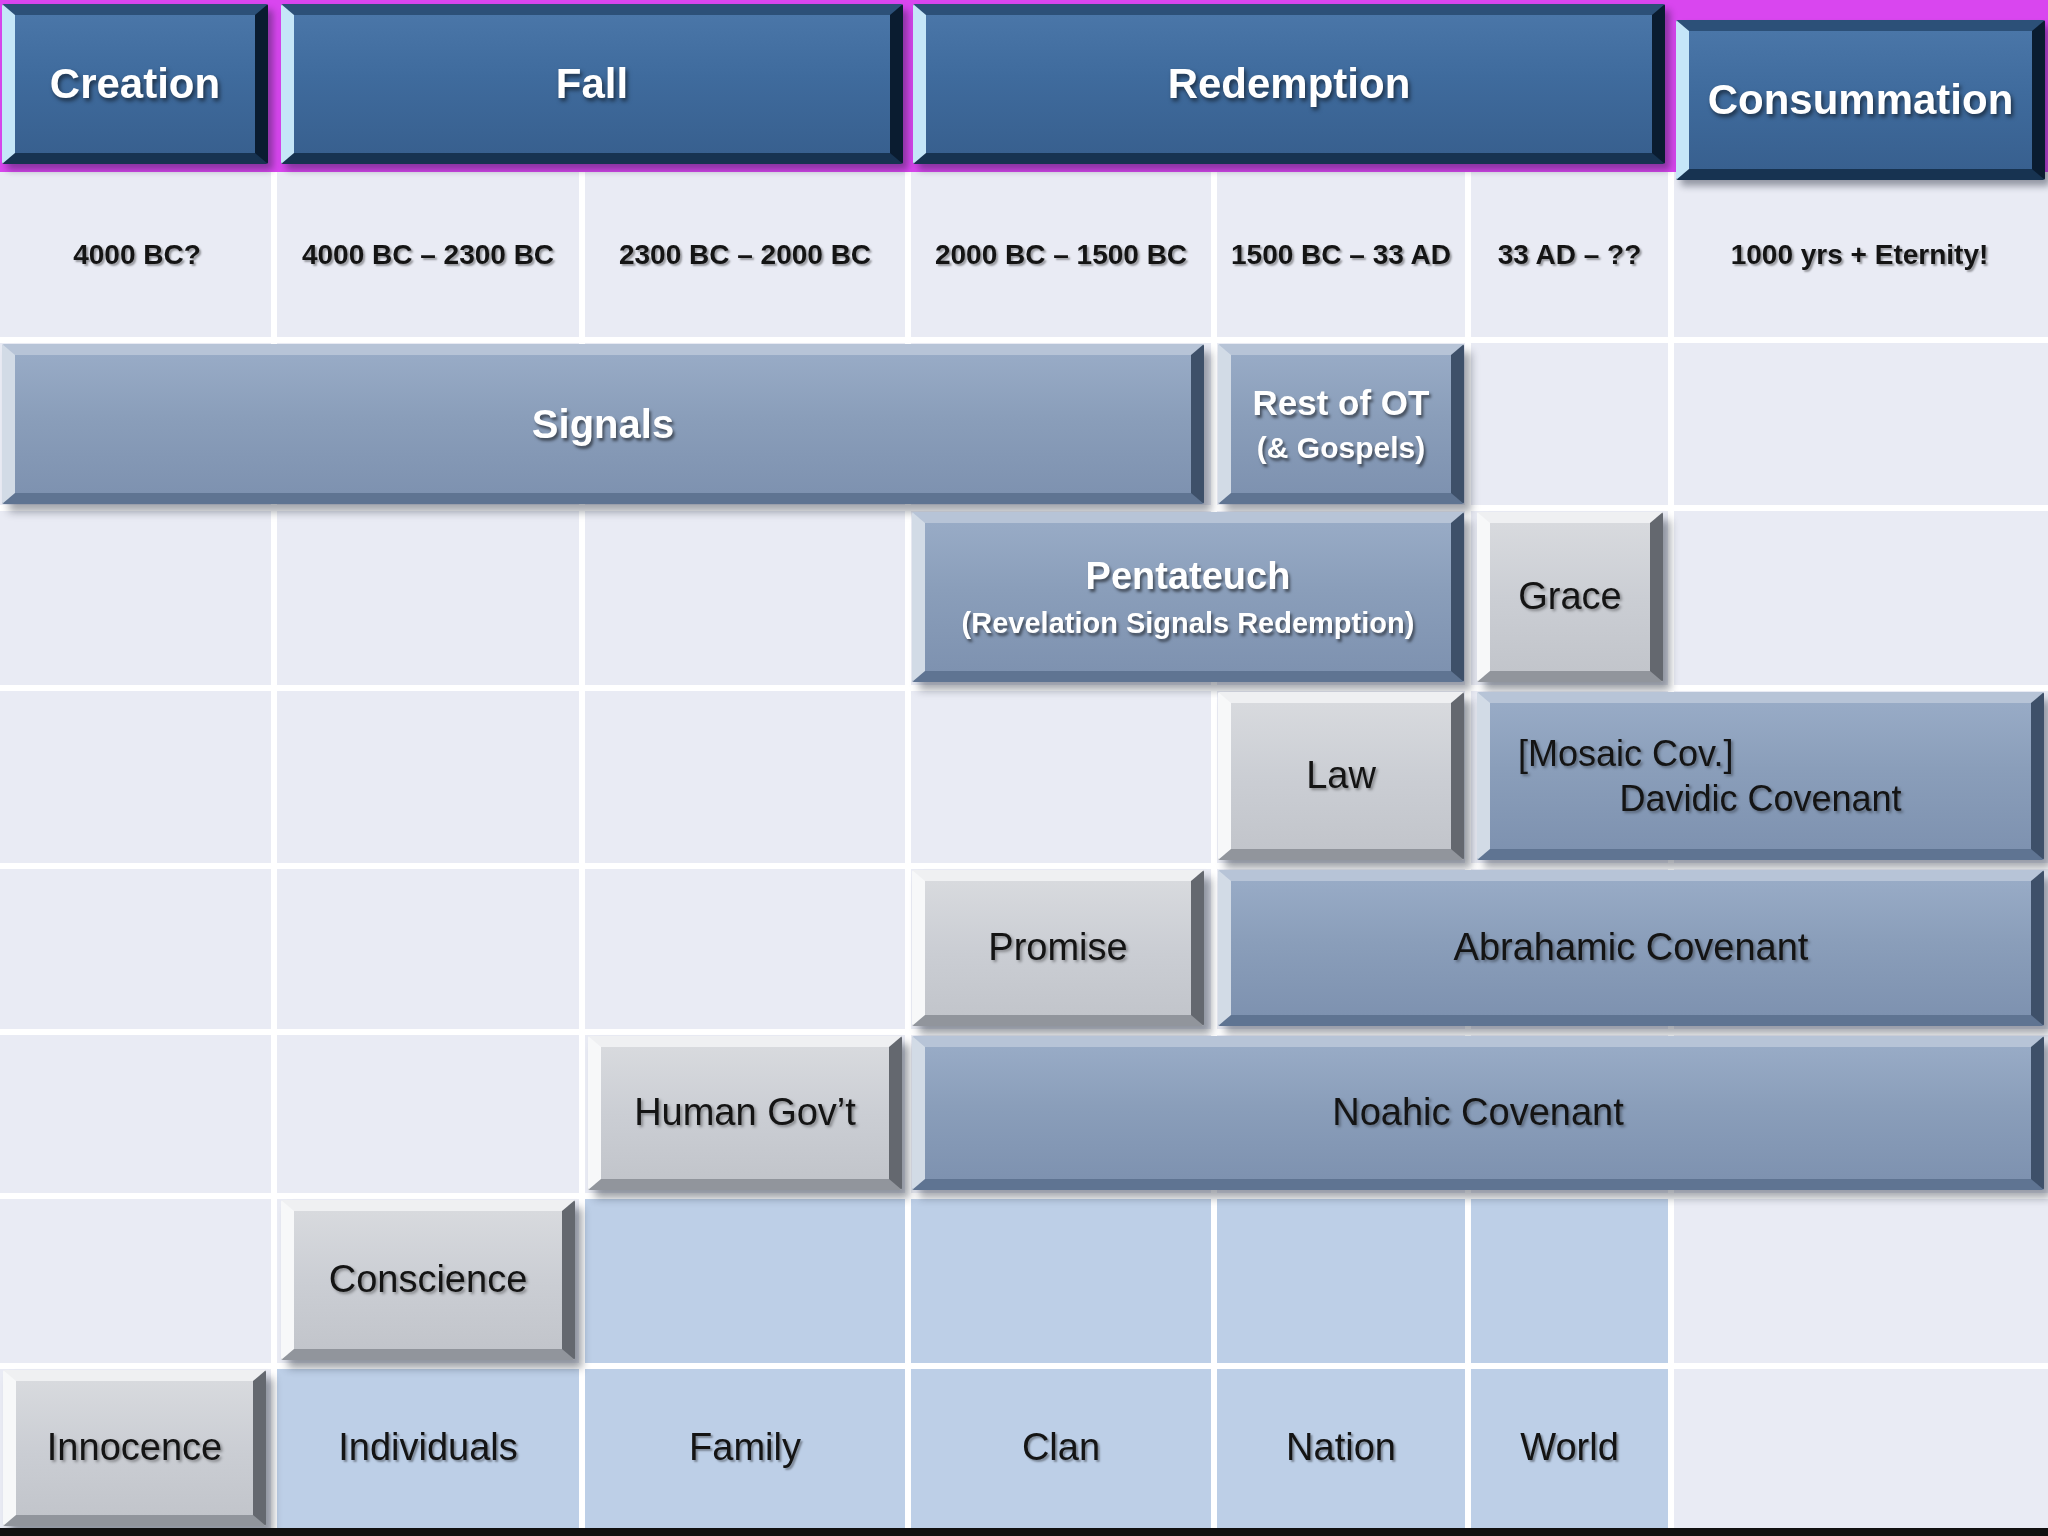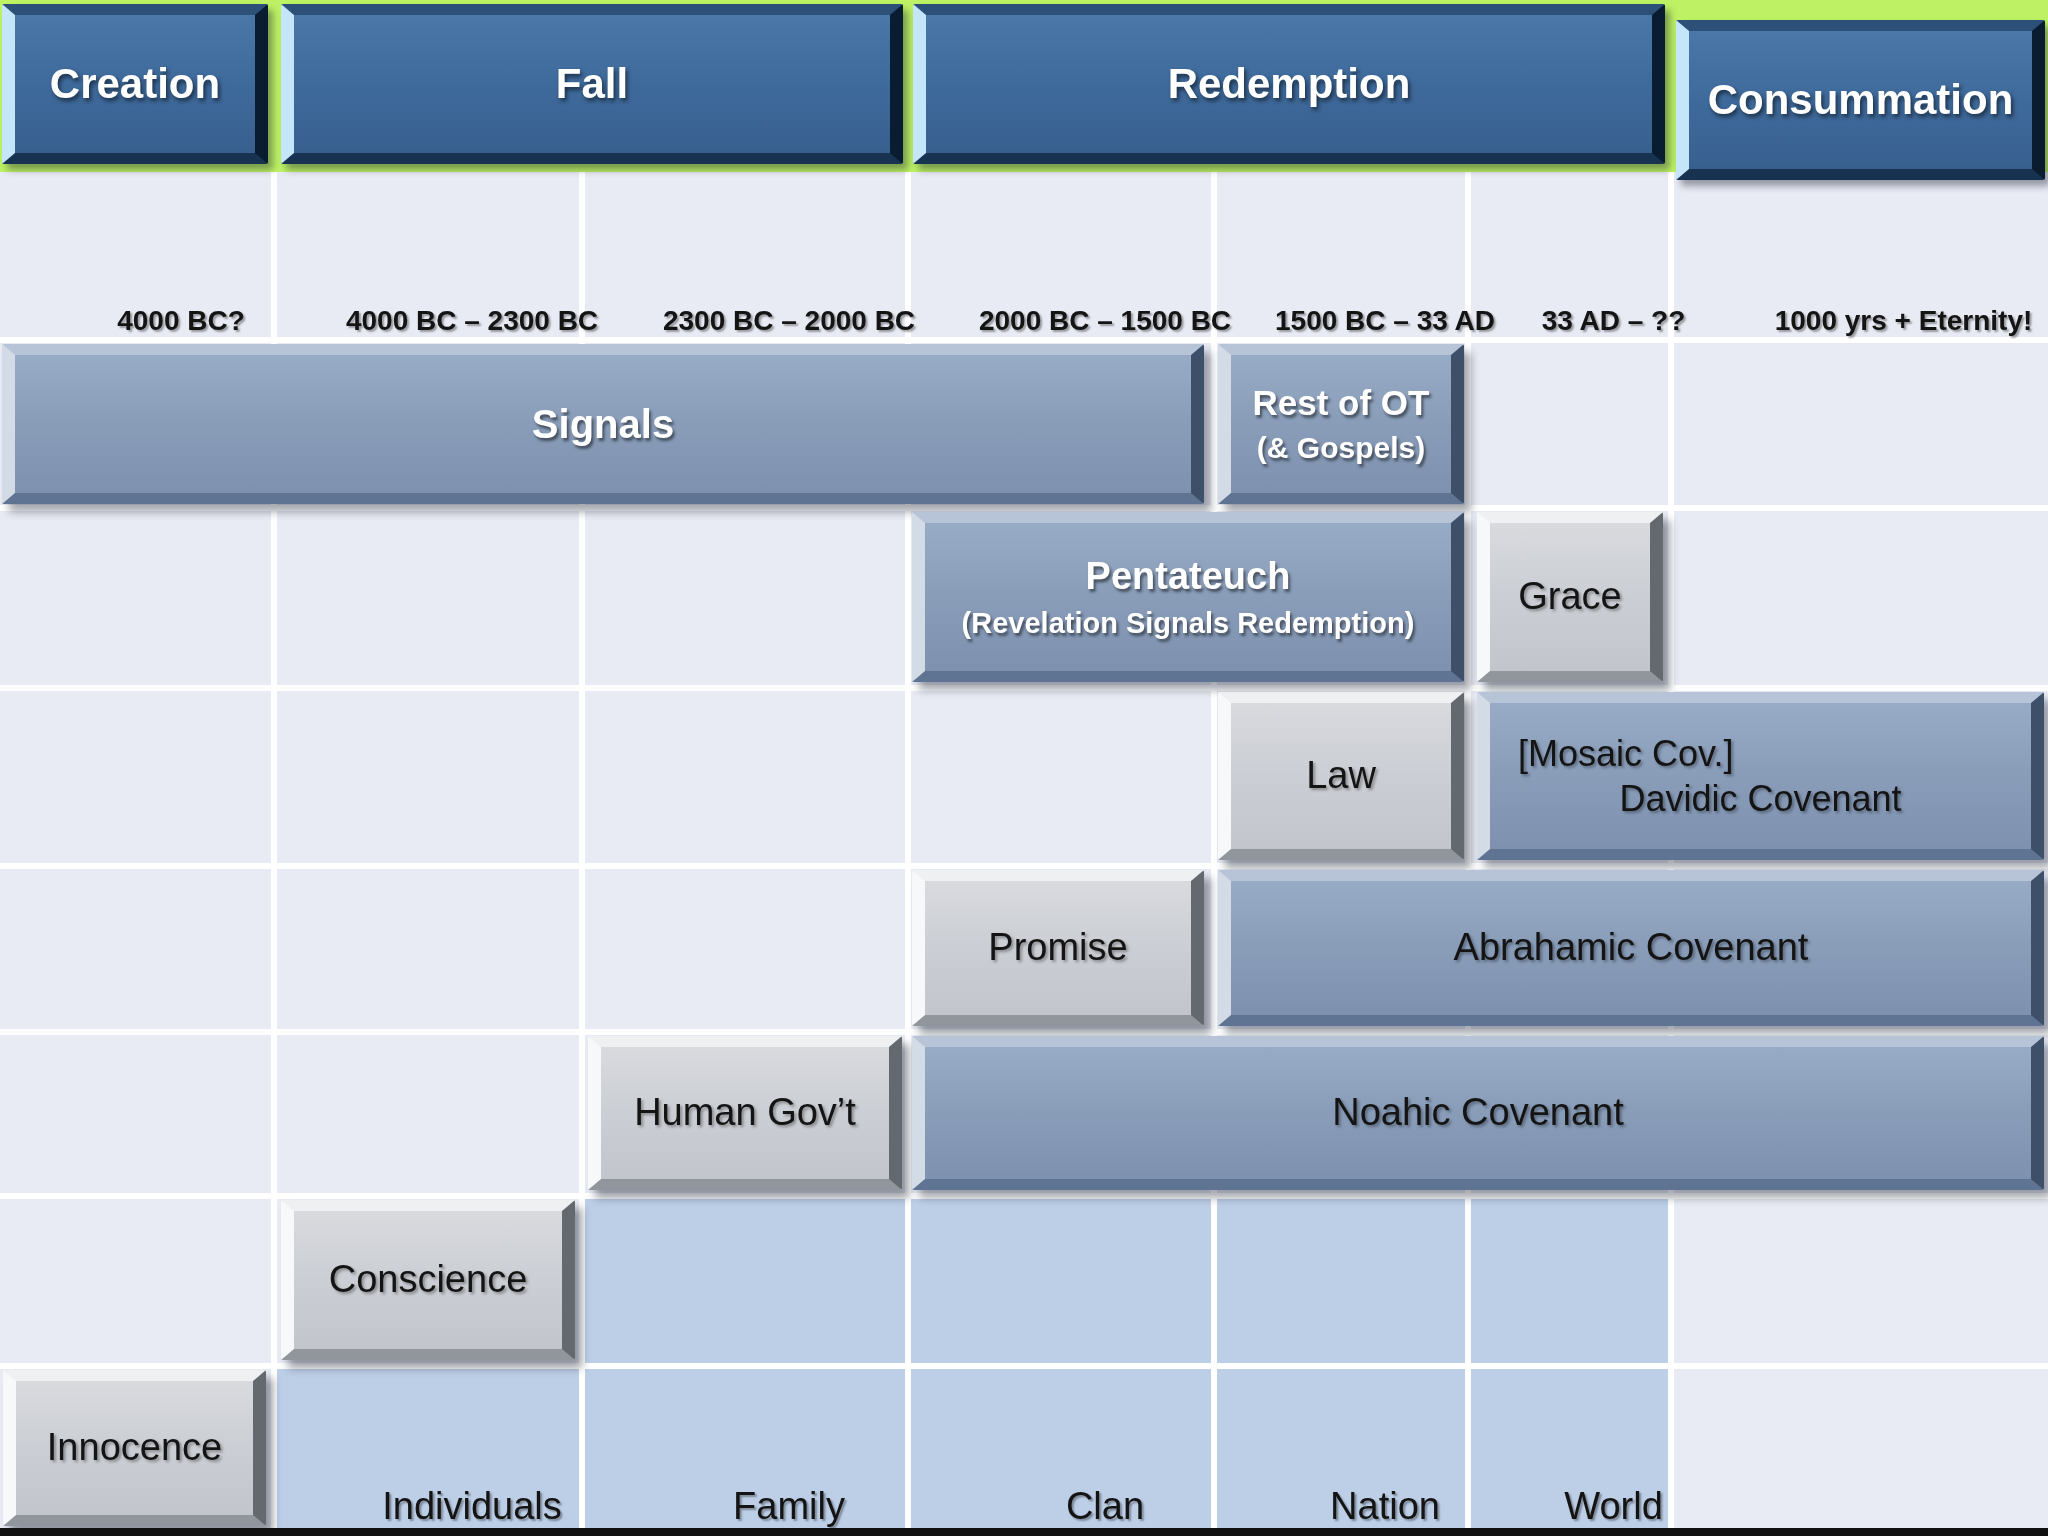--- a/index.html
+++ b/index.html
@@ -5,21 +5,21 @@
   html, body {
     margin: 0;
     padding: 0;
     background: #ffffff;
     font-family: "Liberation Sans", sans-serif;
   }
   .stage {
     position: relative;
     width: 2048px;
     height: 1536px;
-    background: #bef264;
+    background: #d946ef;
     overflow: hidden;
   }
   
   .grid-bg {
     position: absolute;
     left: 0; width: 2048px;
     top: 172px; height: 1356px;
     background: #e9ebf4;
   }
   .bluecell-region {
@@ -100,25 +100,24 @@
   .box.mosaic .line1 {
     text-align: left;
     padding-left: 28px;
   }
   .box.mosaic .line2 {
     text-align: center;
   }
   .cell-label {
     position: absolute;
     display: flex;
-    align-items: flex-end;
+    align-items: center;
     justify-content: center;
     text-align: center;
     color: #141414;
-    margin-left: 44px;
   }
   .cell-label.period {
     font-size: 28px;
     font-weight: bold;
     text-shadow: 2px 2px 2px rgba(0,0,0,0.35);
     white-space: nowrap;
   }
   .cell-label.scope {
     font-size: 38px;
     text-shadow: 2px 2px 2px rgba(0,0,0,0.35);

